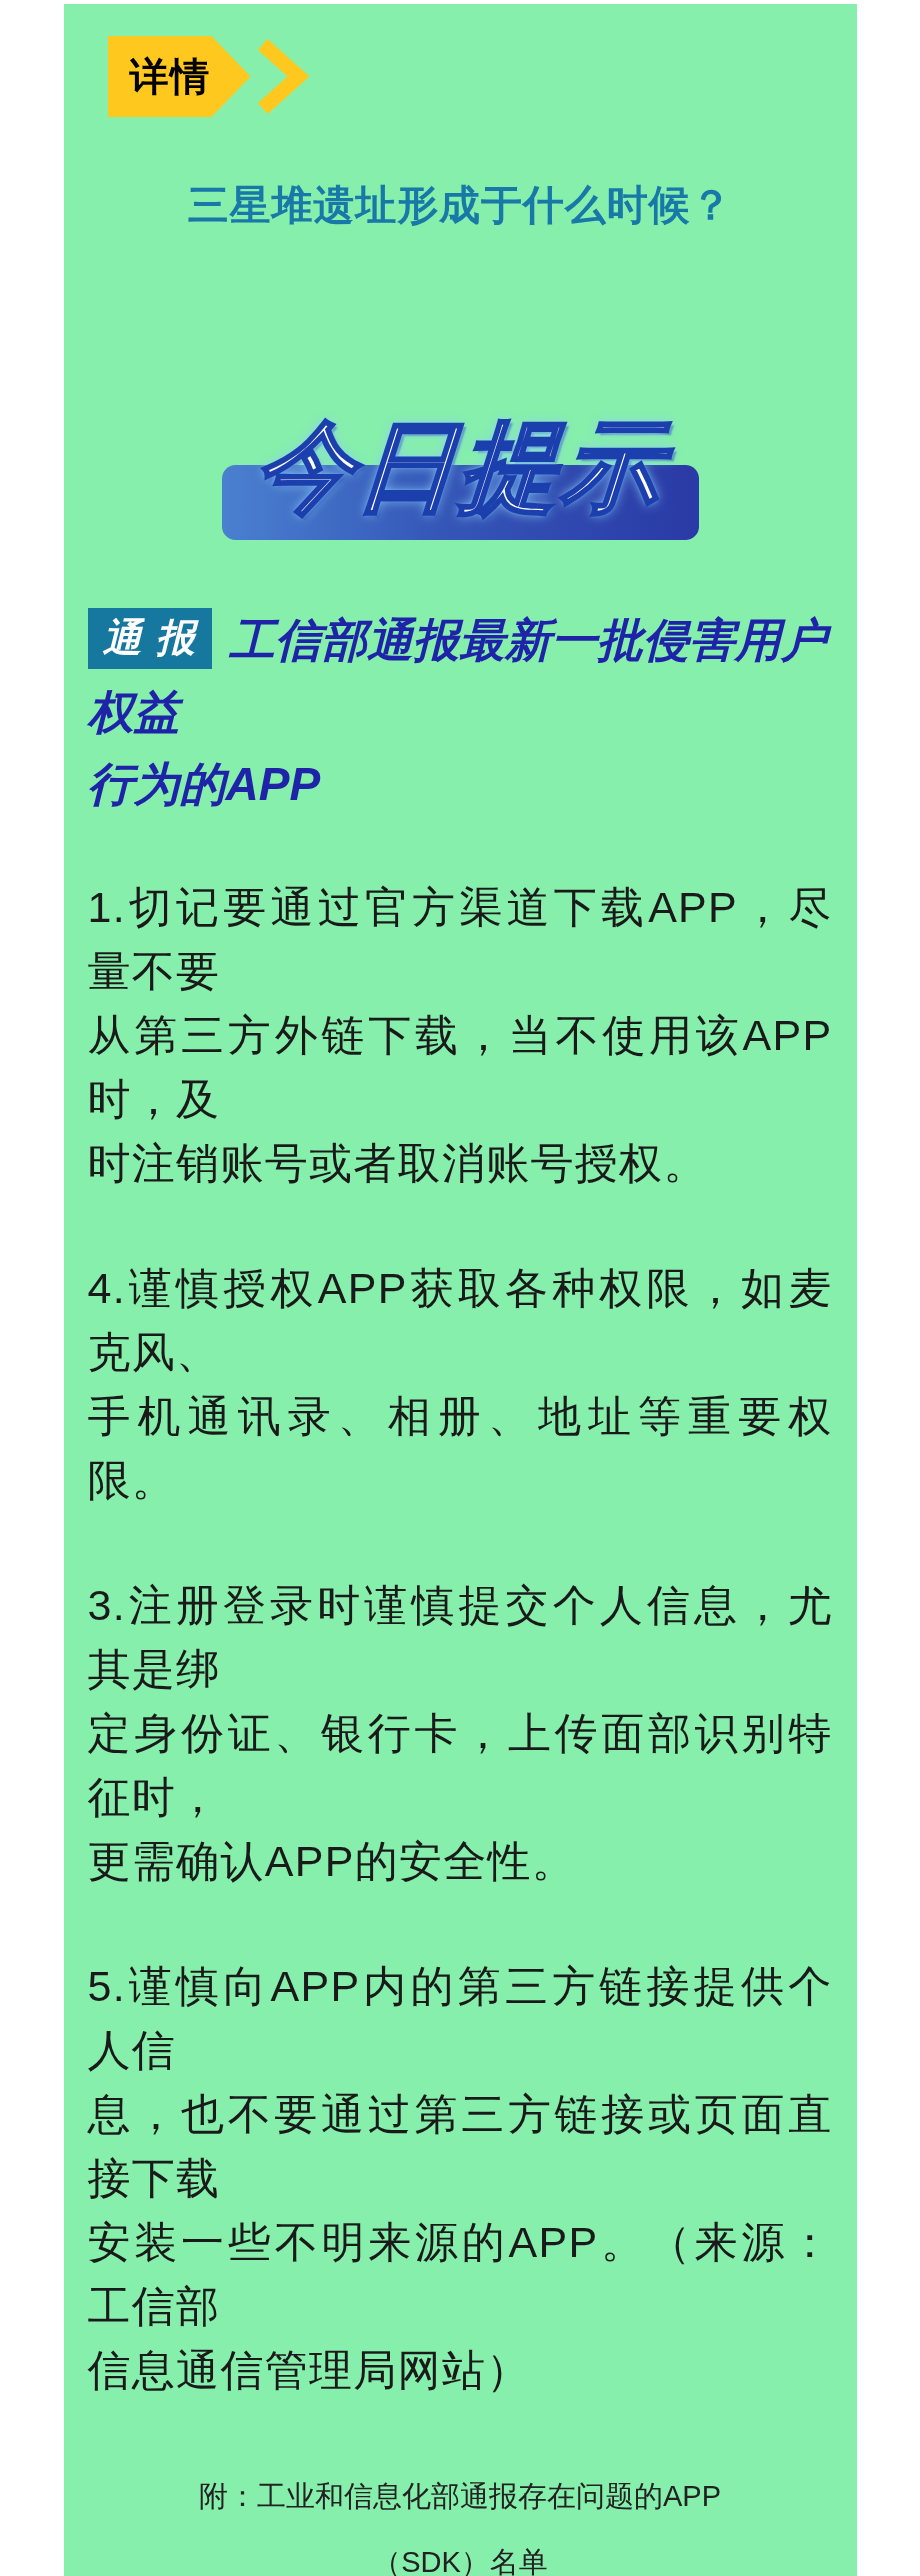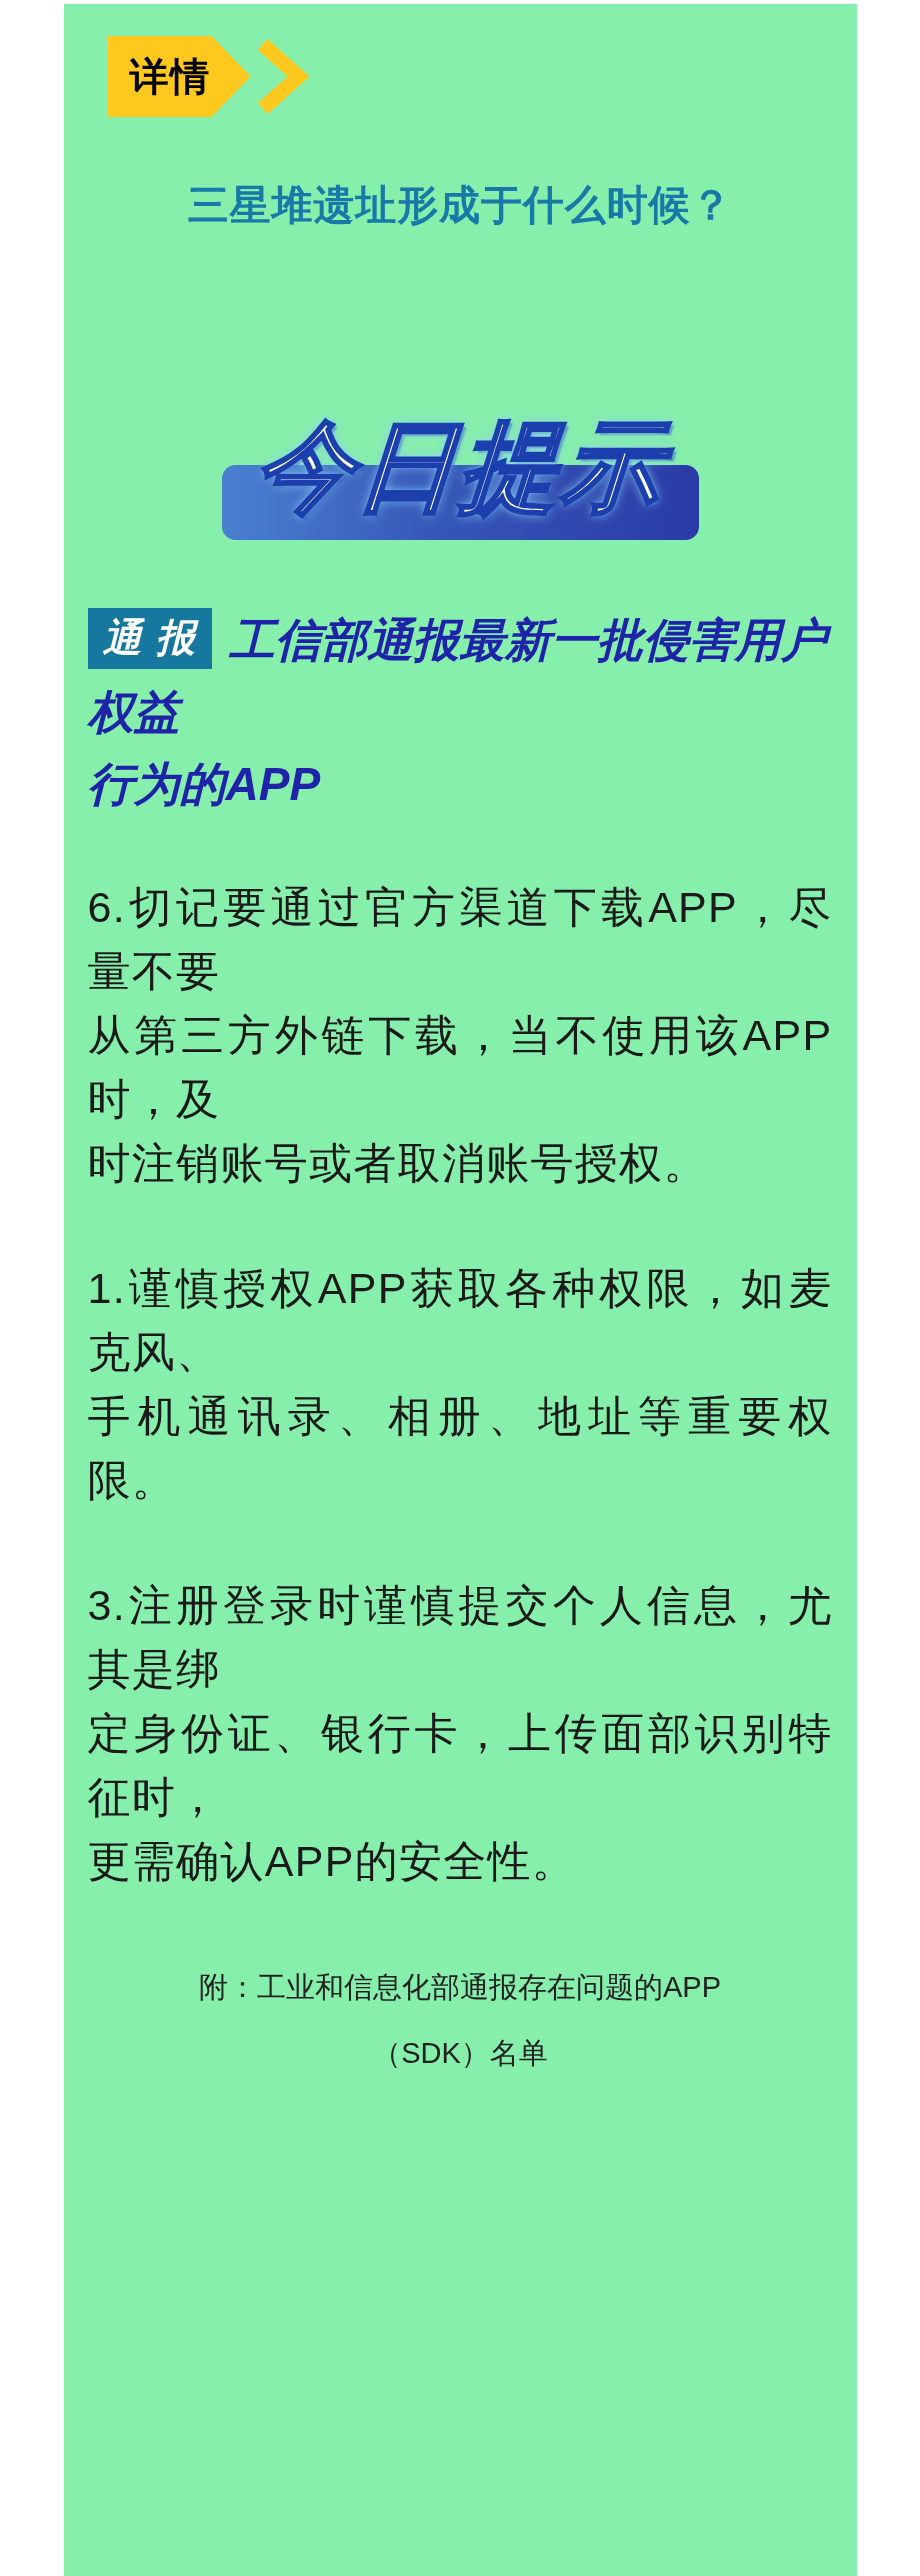--- a/index.html
+++ b/index.html
@@ -131,27 +131,31 @@
   <div class="question" style="color:#1878a8">三星堆遗址形成于什么时候？</div>
 
   <div class="banner">
     <span class="banner-text">今日提示</span>
   </div>
 
   <div class="notice" style="color:#1f23a8"><span class="notice-badge">通 报</span><span>工信部通报最新一批侵害用户权益
 行为的APP</span></div>
 
   <div class="article">
-    <p>6.切记要通过官方渠道下载APP，尽量不要
+    <p>1.切记要通过官方渠道下载APP，尽量不要
 从第三方外链下载，当不使用该APP时，及
 时注销账号或者取消账号授权。</p>
-    <p>1.谨慎授权APP获取各种权限，如麦克风、
+    <p>4.谨慎授权APP获取各种权限，如麦克风、
 手机通讯录、相册、地址等重要权限。</p>
     <p>3.注册登录时谨慎提交个人信息，尤其是绑
 定身份证、银行卡，上传面部识别特征时，
 更需确认APP的安全性。</p>
+    <p>5.谨慎向APP内的第三方链接提供个人信
+息，也不要通过第三方链接或页面直接下载
+安装一些不明来源的APP。（来源：工信部
+信息通信管理局网站）</p>
   </div>
 
   <div class="appendix">附：工业和信息化部通报存在问题的APP
 （SDK）名单</div>
 
 </div>
 
 
 </body></html>

